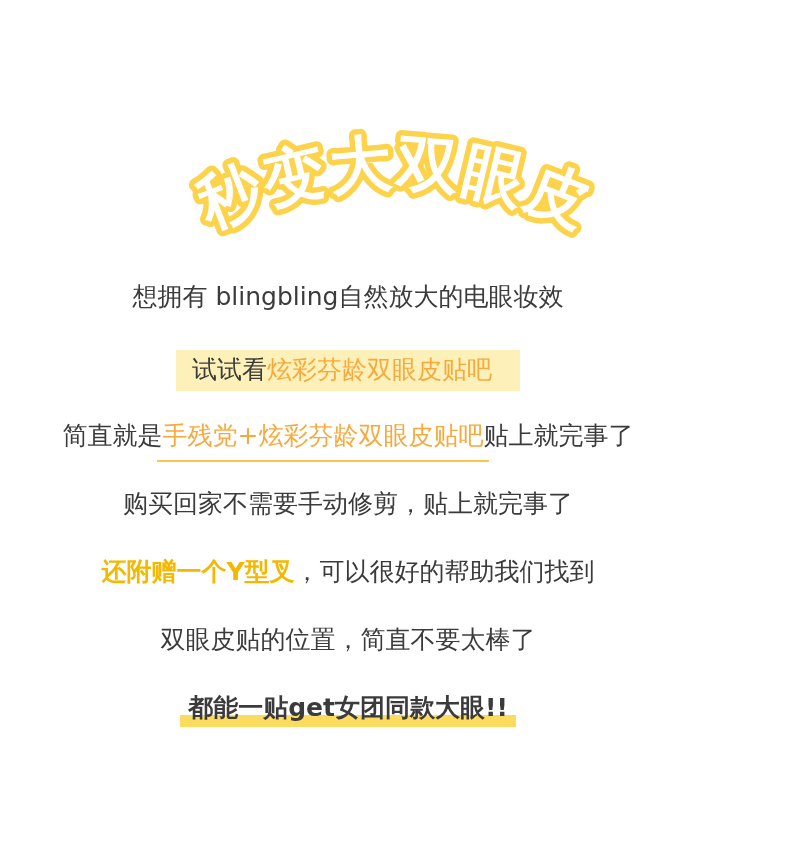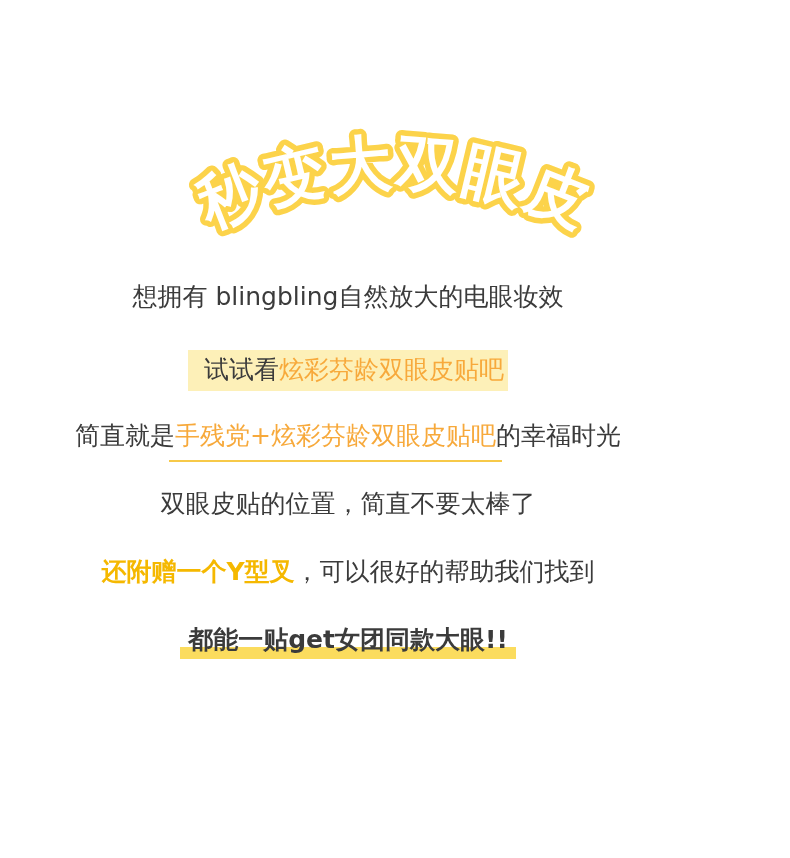--- a/index.html
+++ b/index.html
@@ -80,21 +80,21 @@
     color: #f7a93b;
   }
 
   
   .line-boxed {
     margin-bottom: 30px;
   }
   .boxed {
     display: inline-block;
     background: #fdf0b8;
-    padding: 6px 4px 7px 16px;
+    padding: 6px 28px 7px 16px;
     line-height: 28px;
   }
   .boxed .dark {
     color: #3b3b3b;
   }
 
   
   .underline-wrap {
     position: relative;
     display: inline-block;
@@ -162,30 +162,33 @@
       <span class="seg">想拥有 blingbling自然放大的电眼妆效</span>
     </div>
 
     <div class="line line-boxed">
       <span class="boxed">
         <span class="dark">试试看</span><span class="hl-orange">炫彩芬龄双眼皮贴吧</span>
       </span>
     </div>
 
     <div class="line">
-      <span class="seg">简直就是</span><span class="underline-wrap hl-orange">手残党+炫彩芬龄双眼皮贴吧</span><span class="seg">的幸福时光</span>
+      <span class="seg">简直就是</span><span class="underline-wrap hl-orange">手残党+炫彩芬龄双眼皮贴吧</span><span class="seg">贴上就完事了</span>
     </div>
 
-
     <div class="line">
-      <span class="seg">双眼皮贴的位置，简直不要太棒了</span>
+      <span class="seg">购买回家不需要手动修剪，贴上就完事了</span>
     </div>
 
     <div class="line">
       <span class="hl-yellow thick-underline">还附赠一个Y型叉</span><span class="seg">，可以很好的帮助我们找到</span>
+    </div>
+
+    <div class="line">
+      <span class="seg">双眼皮贴的位置，简直不要太棒了</span>
     </div>
 
     <div class="line line-last">
       <span class="last-hl">都能一贴get女团同款大眼!!</span>
     </div>
 
   </div>
 </div>
 
 </body></html>

